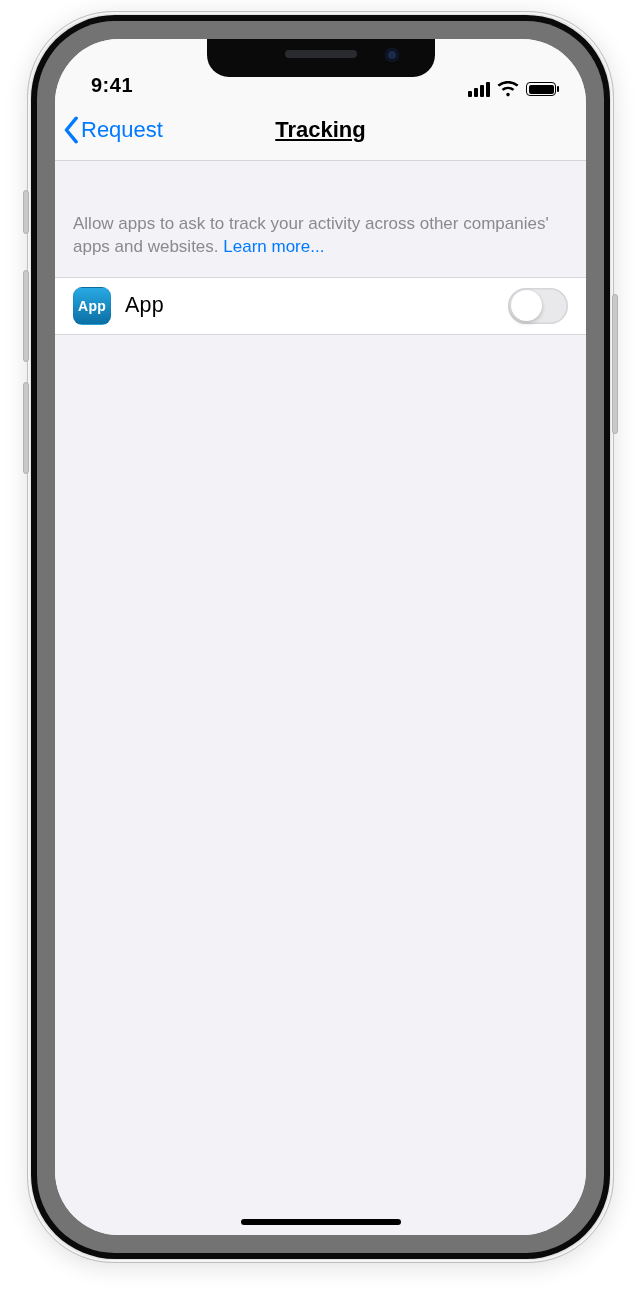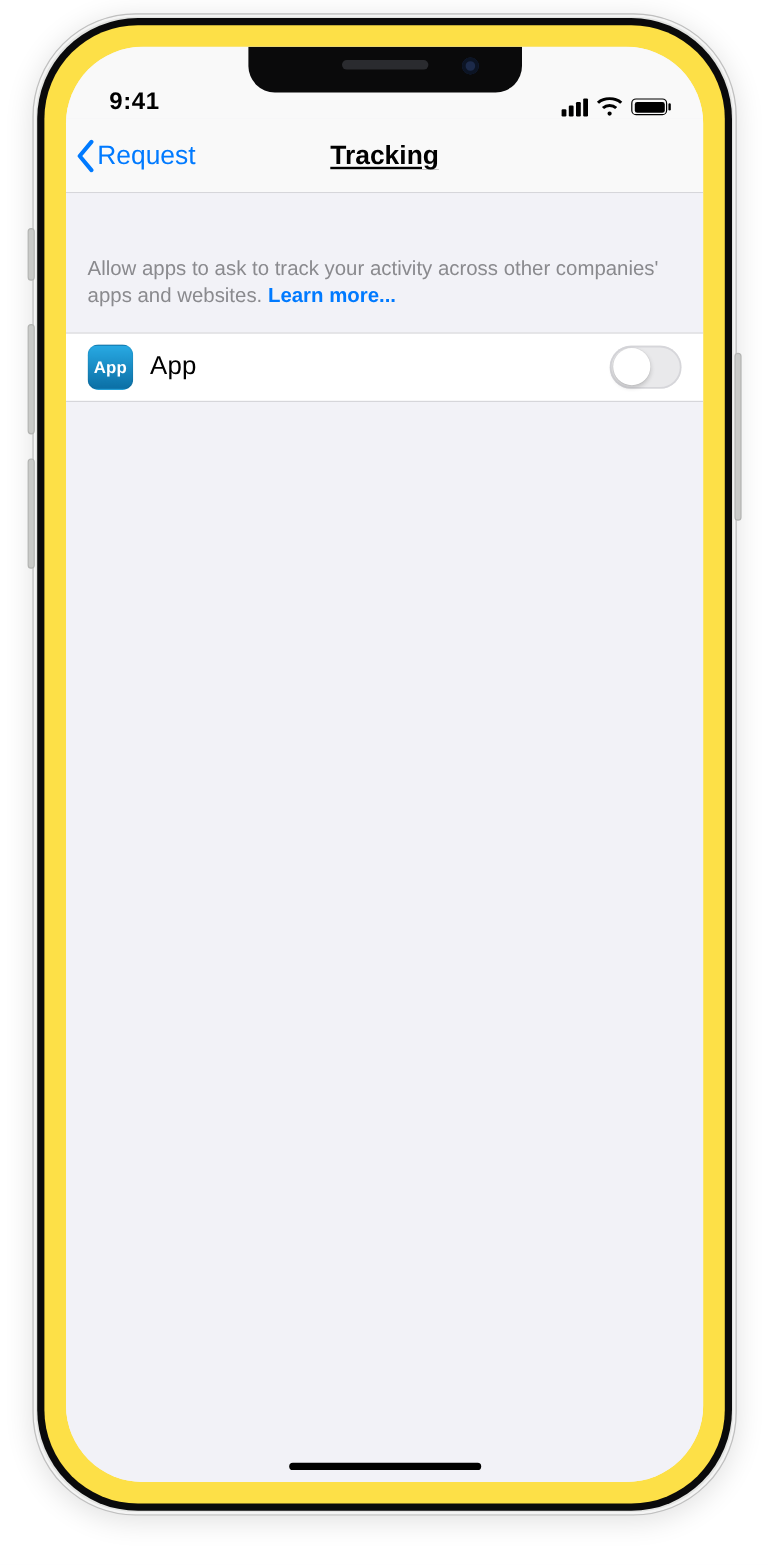--- a/index.html
+++ b/index.html
@@ -3,21 +3,21 @@
   <meta charset="utf-8">
   <style>
     * { box-sizing: border-box; }
     body { margin: 0; padding: 0; font-family: -apple-system, "SF Pro Text","SF Pro Display","Helvetica Neue",Helvetica,Arial,sans-serif; background:#fff; }
 
     .stage { width:640px; height:1304px; background:#fff; position:relative; }
 
     
     .device { position:absolute; left:27px; top:11px; width:587px; height:1252px; border-radius:86px; background:#e3e4e2; border:1px solid #bfbfbf; box-shadow:inset 0 0 0 2px #f4f4f4, 0 4px 24px rgba(0,0,0,.12); }
     .device-inner { position:absolute; inset:3px; border-radius:84px; background:#0a0a0b; }
-    .frame-gap { position:absolute; inset:6px; border-radius:78px; background:#fde047; }
+    .frame-gap { position:absolute; inset:6px; border-radius:78px; background:#737373; }
     .screen { position:absolute; inset:18px; border-radius:64px; overflow:hidden; background:#F2F2F7; }
 
     
     .btn-side { position:absolute; background:#c9cac8; border:1px solid #b3b4b2; border-radius:3px; }
     .btn-left-1 { left:-5px; top:178px; width:6px; height:44px; }
     .btn-left-2 { left:-5px; top:258px; width:6px; height:92px; }
     .btn-left-3 { left:-5px; top:370px; width:6px; height:92px; }
     .btn-right  { right:-5px; top:282px; width:6px; height:140px; }
 
     
@@ -43,21 +43,21 @@
     .navbar .title { font-size:22px; font-weight:600; color:#000;text-decoration:underline; }
     .navbar .back { position:absolute; left:8px; top:50%; transform:translateY(-50%); display:inline-flex; align-items:center; gap:1px; color:#007AFF; font-size:22px; font-weight:400; }
     .navbar .back .chev { display:inline-block; }
     .navbar .back .chev svg { display:block; }
 
     
     .spacer { height:42px; }
     .cell { background:#fff; border-top:1px solid #d6d6da; border-bottom:1px solid #d6d6da; min-height:58px; display:flex; align-items:center; padding:0 18px; justify-content:space-between; }
     .cell .label { font-size:21.5px; color:#000; letter-spacing:.2px; }
     .footer-text { padding:10px 18px 18px; color:#8a8a8e; font-size:17px; line-height:1.35; }
-    .footer-text a { color:#007AFF; text-decoration:none;font-weight:bold; }
+    .footer-text a { color:#007AFF; text-decoration:none; }
 
     
     .cell.app { gap:14px; }
     .app-icon { width:38px; height:38px; border-radius:9px; display:flex; align-items:center; justify-content:center; color:#fff; font-weight:700; font-size:14px; letter-spacing:.2px; background:linear-gradient(180deg,#28a9e3 0%, #0b6fa5 100%); border:1px solid rgba(0,0,0,.05); }
     .cell.app .info { flex:1; display:flex; align-items:center; }
 
     
     .toggle { position:relative; width:60px; height:36px; border-radius:18px; transition:.15s; }
     .toggle.off { background:#e9e9eb; box-shadow:inset 0 0 0 1.5px #d6d6da; }
     .toggle.on { background:#34C759; }

